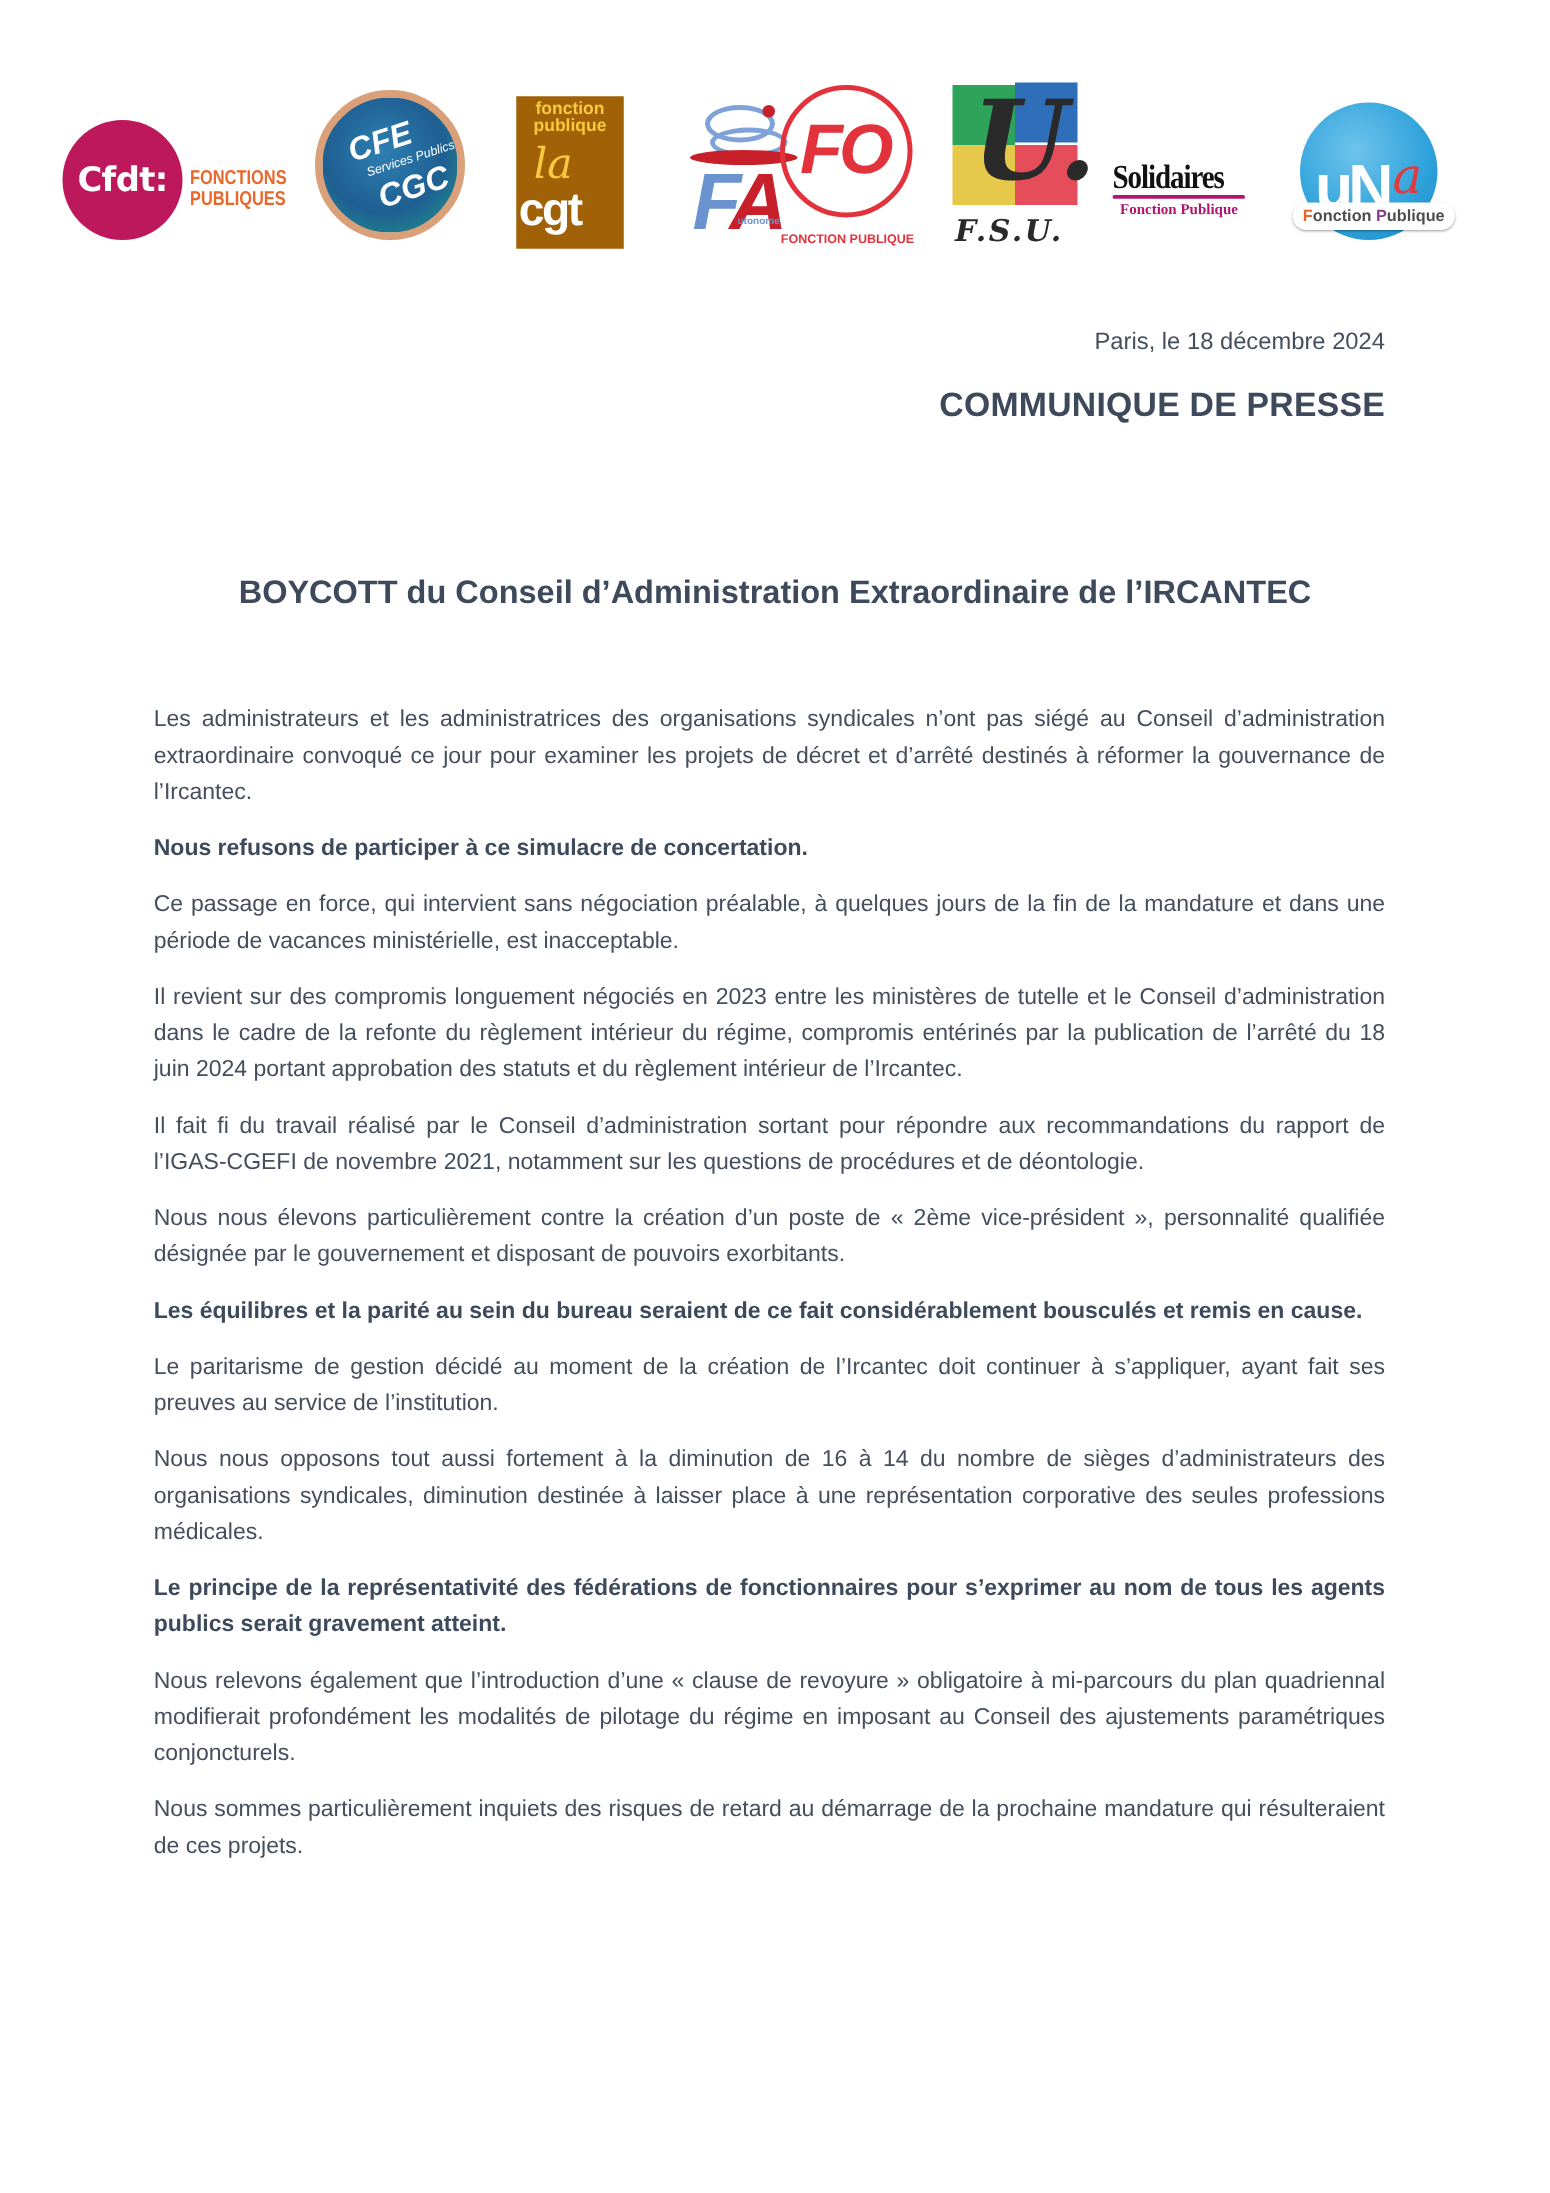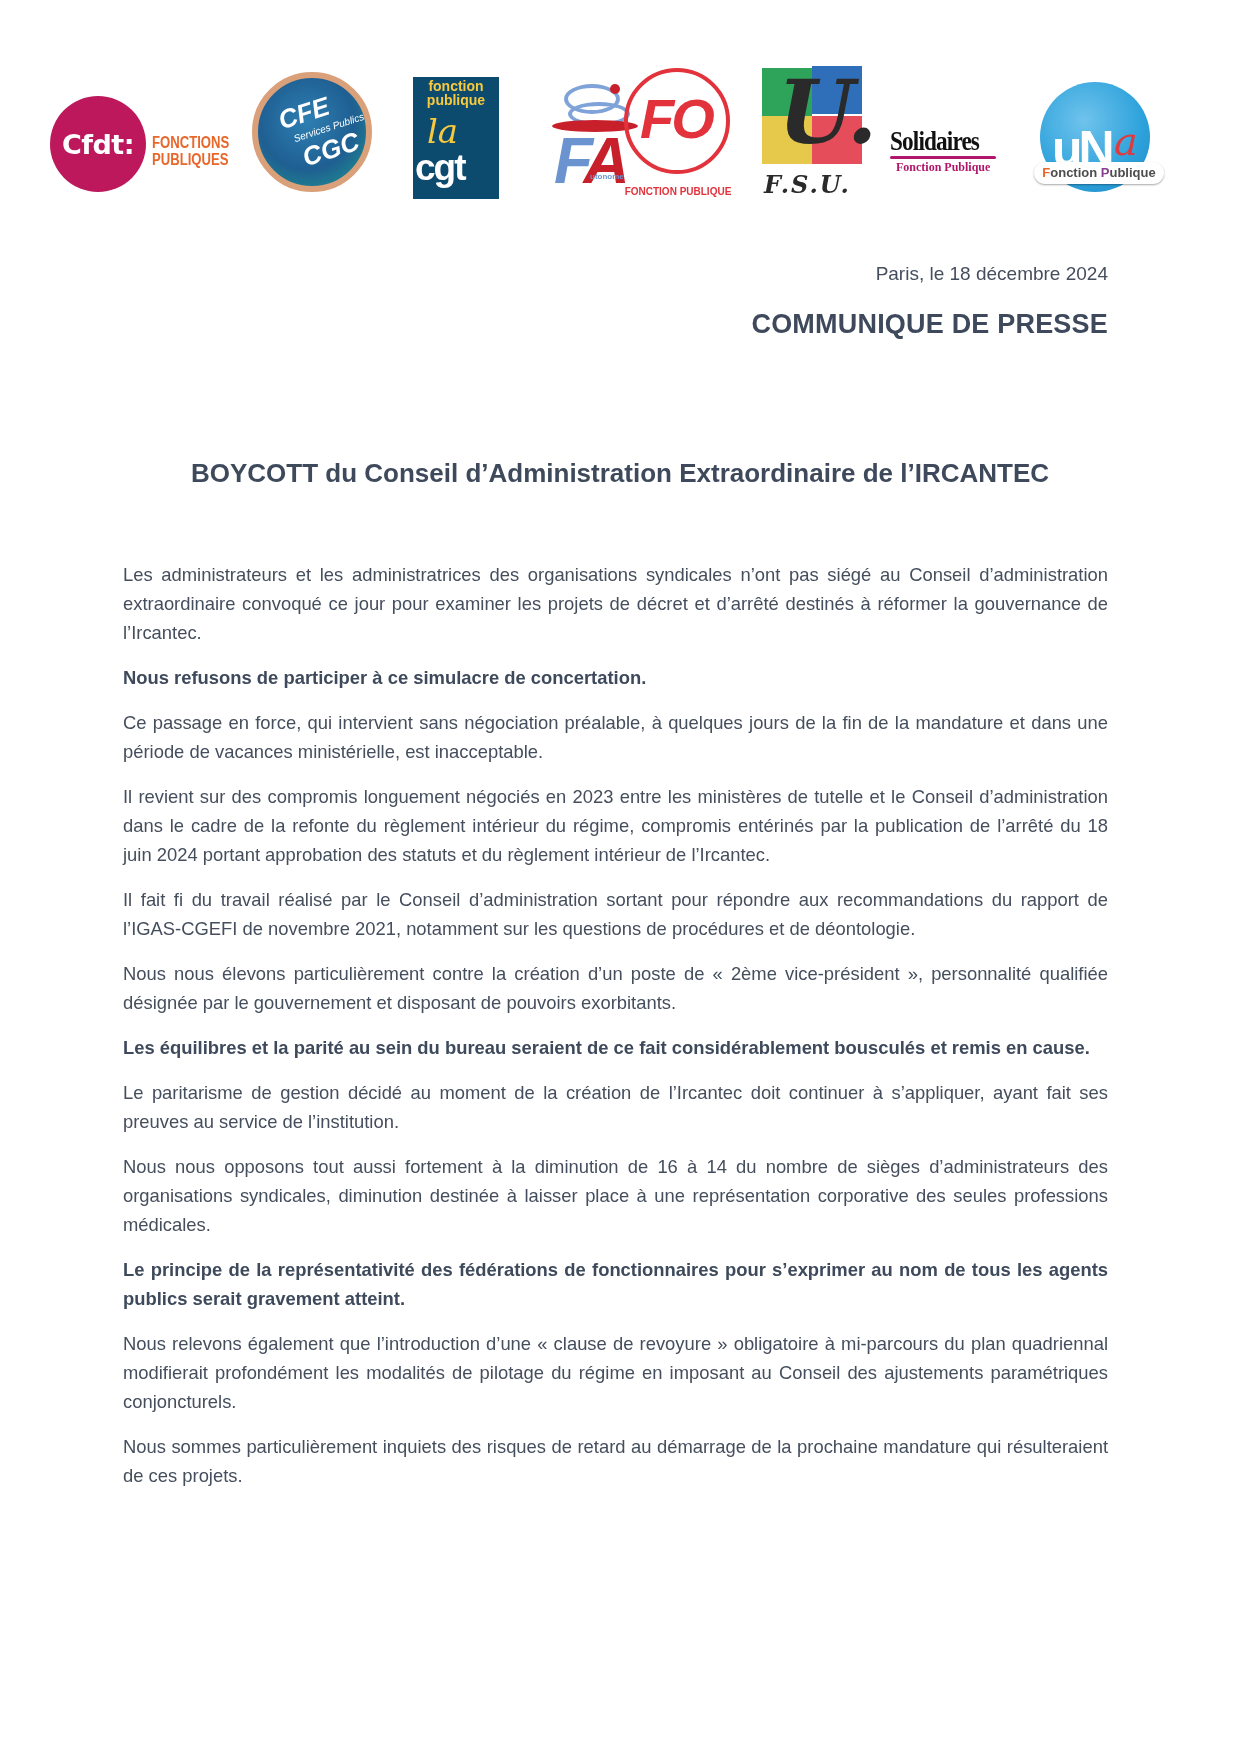--- a/index.html
+++ b/index.html
@@ -21,21 +21,21 @@
 
   
   .cfe { left: 252px; top: 72px; width: 120px; height: 120px; border-radius: 50%;
          background: radial-gradient(circle at 45% 40%, #2e7fb2 0%, #1f5f92 55%, #1d9c8d 100%);
          border: 6px solid #d9a07a; box-sizing: border-box; color: #fff; }
   .cfe .c1 { position: absolute; left: 20px; top: 20px; font-weight: 900; font-size: 26px; font-style: italic; transform: rotate(-18deg); }
   .cfe .c2 { position: absolute; left: 34px; top: 44px; font-size: 10px; font-style: italic; transform: rotate(-18deg); }
   .cfe .c3 { position: absolute; left: 44px; top: 56px; font-weight: 900; font-size: 26px; font-style: italic; transform: rotate(-18deg); }
 
   
-  .cgt { left: 413px; top: 77px; width: 86px; height: 122px; background: #0c4a6e; color: #fff; }
+  .cgt { left: 413px; top: 77px; width: 86px; height: 122px; background: #a16207; color: #fff; }
   .cgt .fp { position: absolute; left: 4px; top: 2px; width: 78px; text-align: center; color: #f7c93f;
              font-weight: 700; font-size: 14px; line-height: 14px; }
   .cgt .la { position: absolute; left: 14px; top: 34px; color: #f7c93f; font-family: "DejaVu Serif", serif; font-style: italic; font-size: 34px; }
   .cgt .cg { position: absolute; left: 2px; top: 70px; font-weight: 900; font-size: 37px; letter-spacing: -2px; }
 
   
   .fa { left: 528px; top: 80px; width: 86px; height: 110px; margin-left: 24px; }
   .fa .ring1 { position: absolute; left: 12px; top: 4px; width: 48px; height: 22px; border: 4px solid #7fa3d8; border-radius: 50%; }
   .fa .ring2 { position: absolute; left: 16px; top: 22px; width: 54px; height: 16px; border: 4px solid #7fa3d8; border-radius: 50%; }
   .fa .dot { position: absolute; left: 58px; top: 4px; width: 10px; height: 10px; border-radius: 50%; background: #c8202a; }

